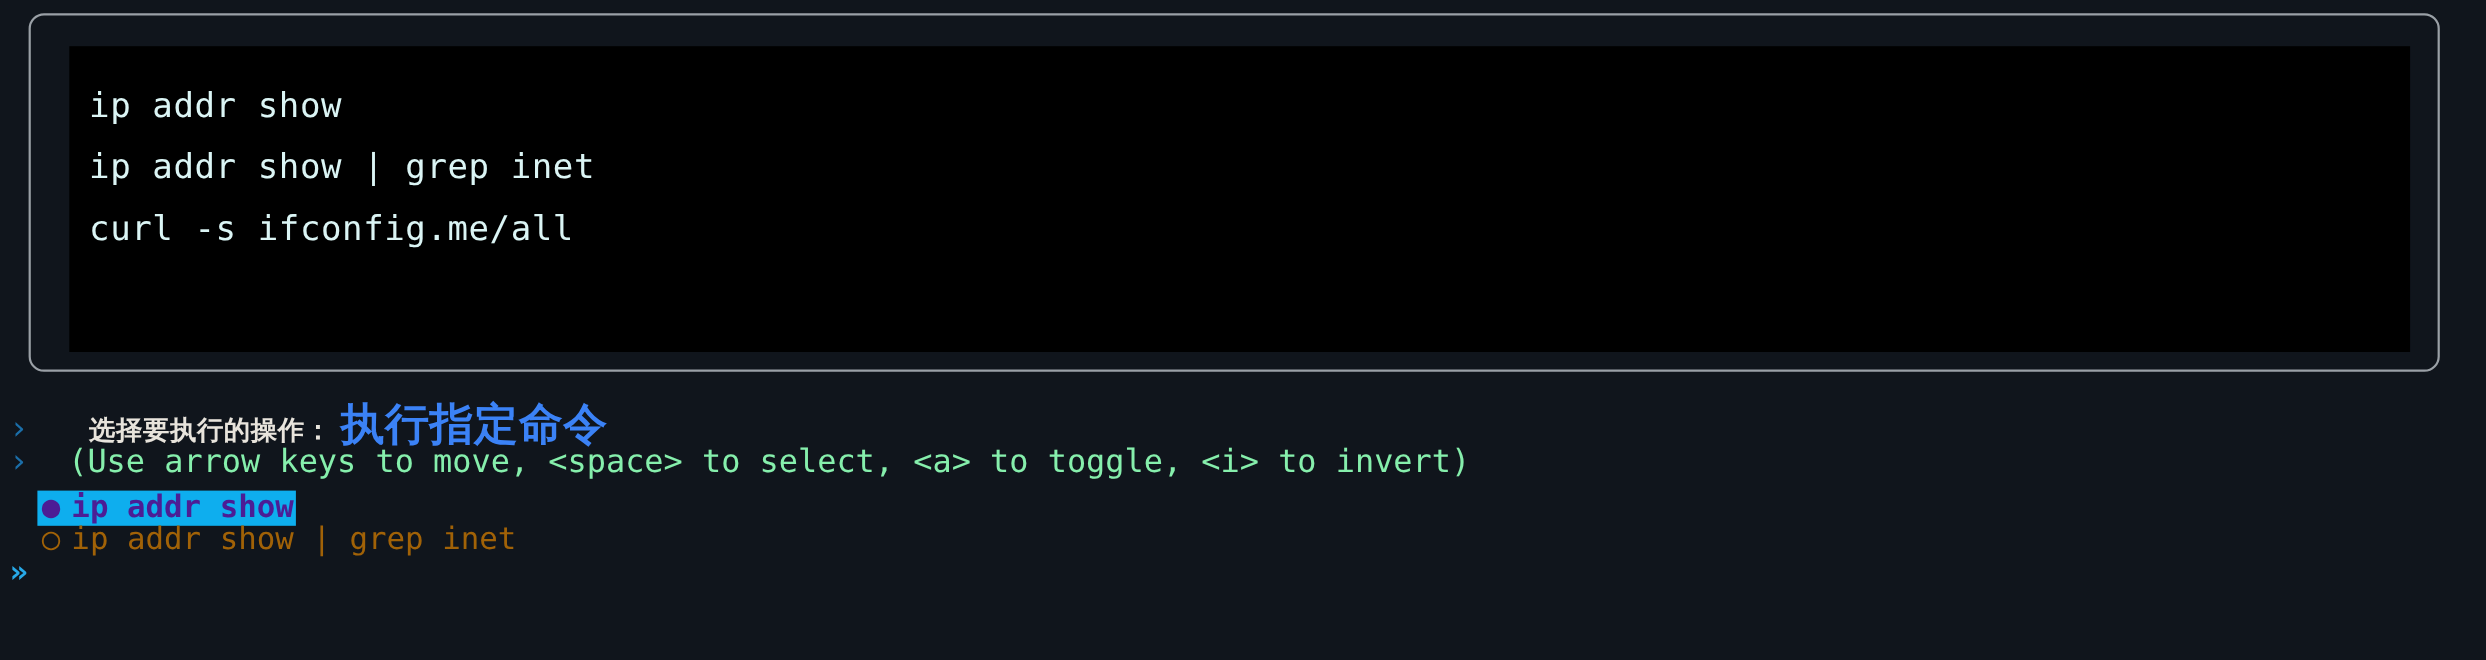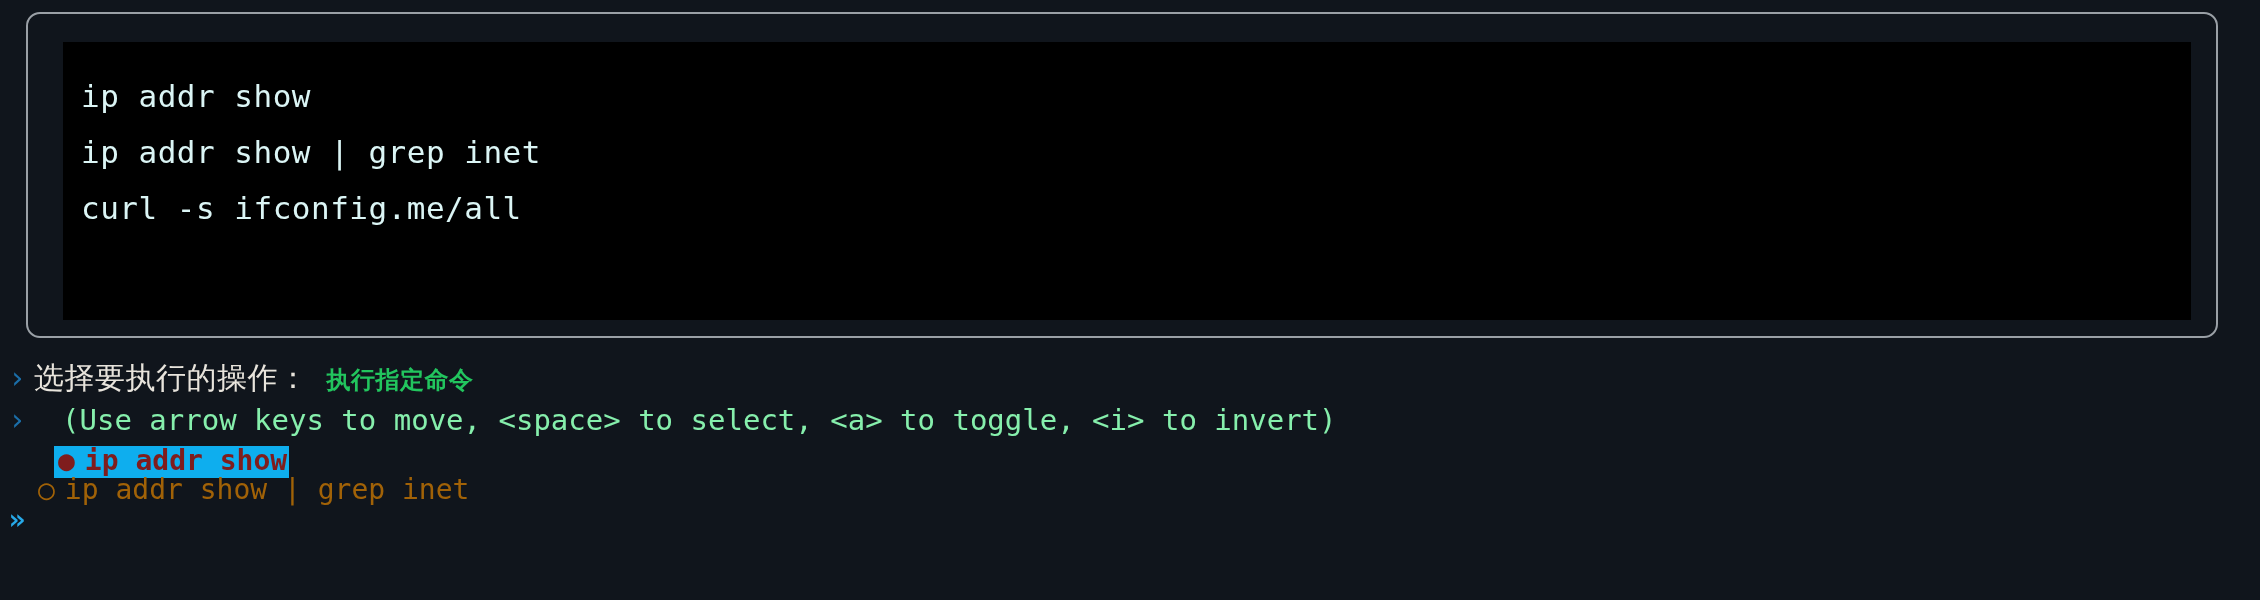--- a/index.html
+++ b/index.html
@@ -78,31 +78,32 @@
     text-align: center;
     color: #1b6ea8;
     font-size: 30px;
     font-family: "DejaVu Sans Mono", "Liberation Mono", monospace;
     flex: 0 0 34px;
   }
 
   .q-label {
     color: #e8e4dc;
     font-family: "DejaVu Sans", "Liberation Sans", sans-serif;
-    font-size: 30px;
-    font-weight: normal;
+    font-size: 24px;
+    font-weight: bold;
     letter-spacing: 0.5px;
+    margin-left: 47px;
   }
 
   .q-answer {
-    color: #22c55e;
+    color: #3b82f6;
     font-family: "DejaVu Sans", "Liberation Sans", sans-serif;
-    font-size: 24px;
-    font-weight: bold;
-    margin-left: 18px;
+    font-size: 40px;
+    font-weight: bold;
+    margin-left: 8px;
     letter-spacing: 0.5px;
   }
 
   .q-hint {
     color: #86efac;
     font-family: "DejaVu Sans Mono", "Liberation Mono", monospace;
     font-size: 29px;
     margin-left: 28px;
     letter-spacing: 0px;
   }
@@ -137,23 +138,22 @@
     font-family: "DejaVu Sans Mono", "Liberation Mono", monospace;
     font-size: 28px;
     line-height: 28px;
     padding: 1px 2px 3px 4px;
     white-space: pre;
     display: inline-block;
   }
 
   .choice-body.selected {
     background: #0eaeee;
-    color: #7f1d1d;
-    font-weight: bold;
-    margin-left: 20px;
+    color: #4c1d95;
+    font-weight: bold;
   }
 
   .choice-body.unselected {
     background: transparent;
     color: #a16207;
     font-weight: normal;
   }
 
   .radio {
     display: inline-block;

